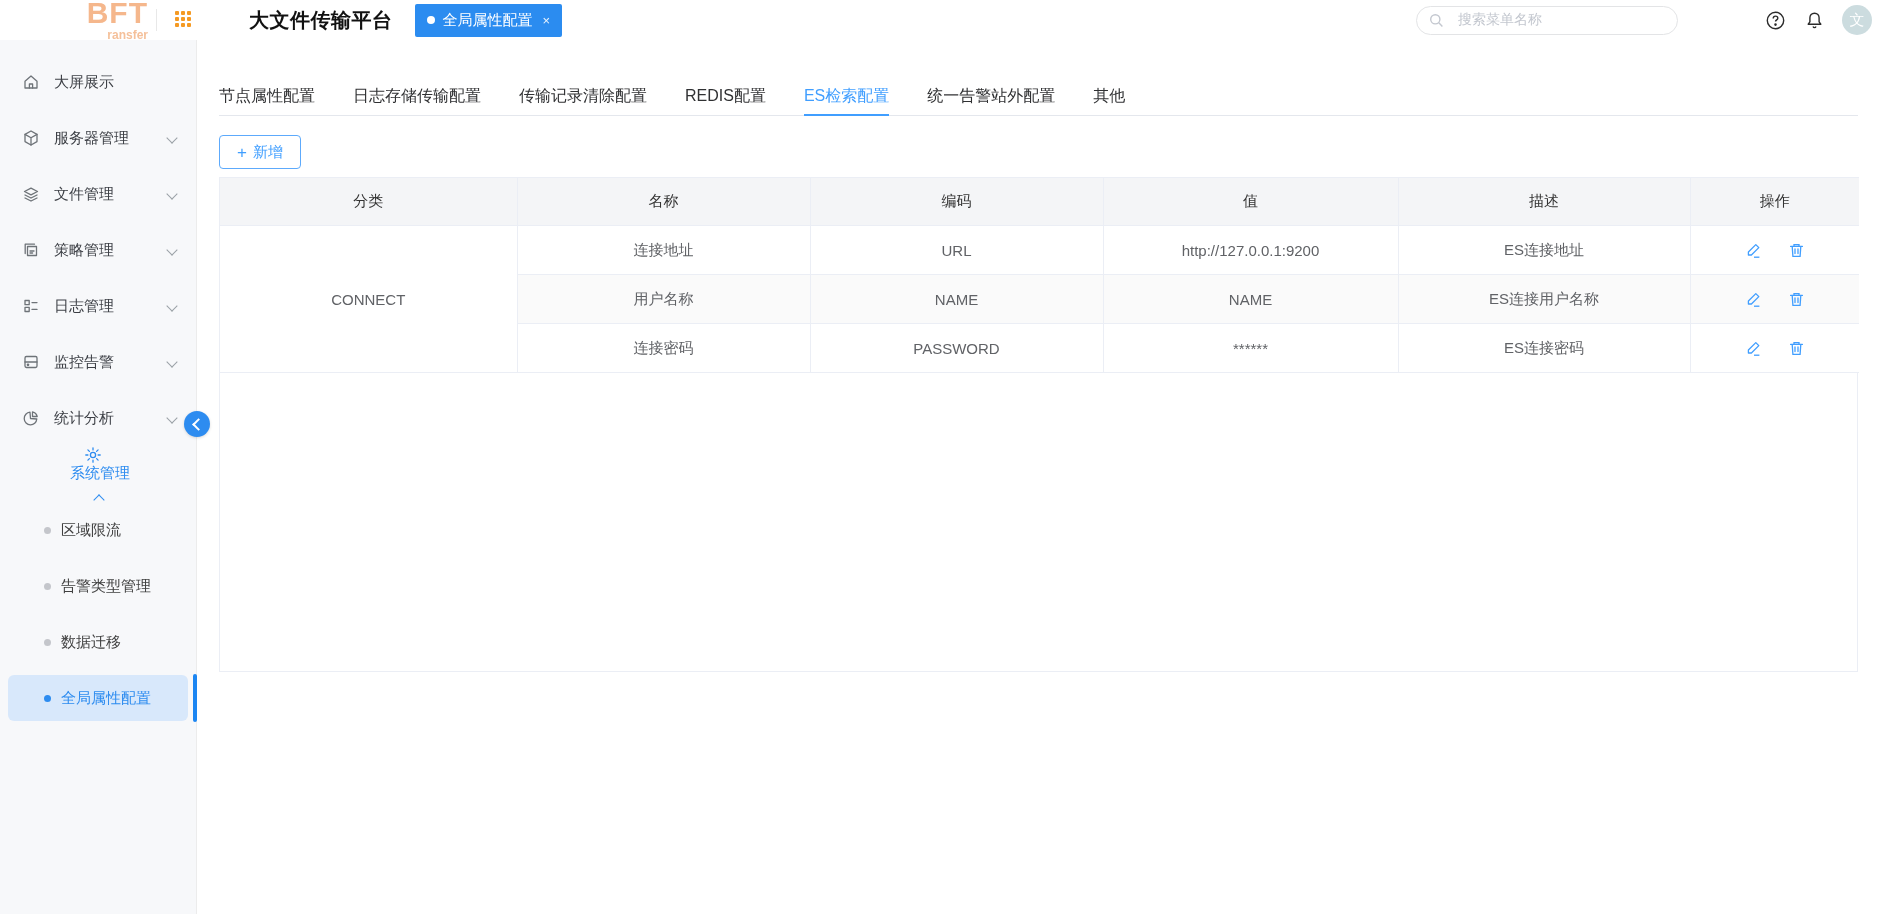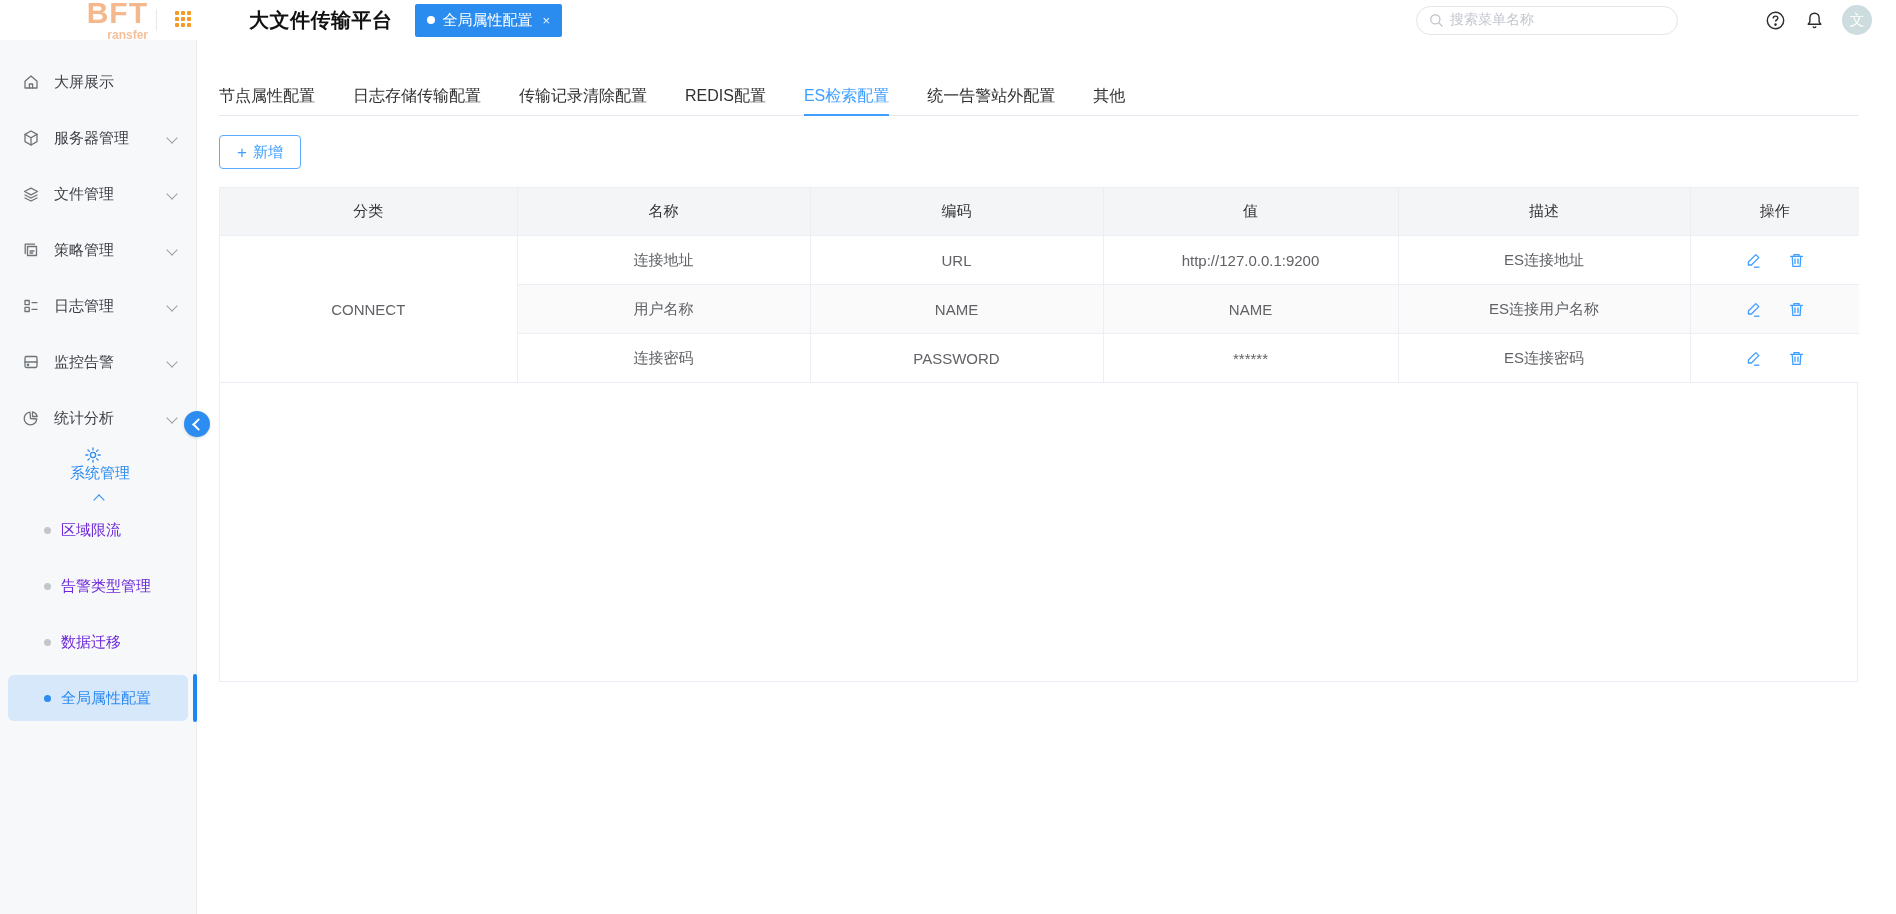--- a/index.html
+++ b/index.html
@@ -13,54 +13,54 @@
   .logo-main { font-size:30px; line-height:30px; font-weight:800; color:#f5b78c; letter-spacing:1px; }
   .logo-sub { font-size:12px; font-weight:700; color:#f5c09a; margin-left:-2px; margin-bottom:1px; }
   .v-divider { width:1px; height:22px; background:#e8e8e8; margin:0 18px 0 8px; }
   .grid-icon { width:18px; height:18px; display:grid; grid-template-columns:repeat(3,4px); grid-template-rows:repeat(3,4px); gap:2px; margin-right:10px; }
   .grid-icon i { background:#f59a23; border-radius:1px; }
   .app-title { font-size:20px; font-weight:700; color:#111; letter-spacing:0.5px;margin-left:46px; }
   .chip { margin-left:22px; height:33px; background:#2b8cf0; color:#fff; display:flex; align-items:center; gap:8px; padding:0 10px 0 12px; border-radius:2px; cursor:pointer; }
   .chip-dot { width:8px; height:8px; border-radius:50%; background:#fff; }
   .chip-label { font-size:15px; }
   .chip-close { font-size:13px; opacity:.9; padding:0 2px; }
-  .search { margin-left:auto; width:262px; height:29px; border:1px solid #e3e4e6; border-radius:15px; display:flex; align-items:center; padding:0 12px; color:#c3c7cf; gap:6px; }
+  .search { margin-left:auto; width:262px; height:29px; border:1px solid #e3e4e6; border-radius:15px; display:flex; align-items:center; padding:0 12px; color:#c3c7cf; gap:14px; }
   .search svg { flex:0 0 auto; }
   .search-ph { font-size:14px; color:#c3c7cf; }
   .top-icons { display:flex; align-items:center; margin-left:86px; margin-right:24px; gap:17px; }
   .icon-btn { width:22px; height:22px; display:flex; align-items:center; justify-content:center; color:#2b2b2b; cursor:pointer; }
   .avatar { width:30px; height:30px; border-radius:50%; background:#ccdcdf; color:#fff; font-size:15px; display:flex; align-items:center; justify-content:center; cursor:pointer; }
 
   
   .sidebar { position:absolute; left:0; top:40px; width:197px; height:874px; background:#f7f8fa; border-right:1px solid #ececec; padding-top:14px; }
   .side-item { height:56px; display:flex; align-items:center; padding:0 18px 0 22px; font-size:15px; color:#3c3f45; cursor:pointer; }
   .side-item .mi { width:18px; height:18px; margin-right:14px; color:#6e7378; flex:0 0 auto; }
   .side-item .lbl { flex:1; }
   .chev { width:10px; height:10px; position:relative; }
   .chev::before { content:""; position:absolute; left:0; top:1px; width:7px; height:7px; border-right:1.4px solid #9aa0a6; border-bottom:1.4px solid #9aa0a6; transform:rotate(45deg); }
   .chev.up::before { transform:rotate(-135deg); top:4px; border-color:#2d8cf0; }
   .side-item.active-parent { color:#2d8cf0;flex-direction:column; }
   .side-item.active-parent .mi { color:#2d8cf0; }
   .sub-wrap { height:56px; padding:5px 8px; }
-  .sub-item { height:46px; display:flex; align-items:center; padding-left:36px; font-size:15px; color:#6d28d9; border-radius:6px; cursor:pointer; }
+  .sub-item { height:46px; display:flex; align-items:center; padding-left:36px; font-size:15px; color:#404040; border-radius:6px; cursor:pointer; }
   .sub-item .dot { width:7px; height:7px; border-radius:50%; background:#c4c6cb; margin-right:10px; }
   .sub-item.selected { background:#d8e8fb; color:#2d8cf0; }
   .sub-item.selected .dot { background:#2d8cf0; }
   .side-indicator { position:absolute; right:-1px; top:634px; width:4px; height:48px; border-radius:2px; background:#1c86f2; }
   .collapse-btn { position:absolute; left:184px; top:411px; width:26px; height:26px; border-radius:50%; background:#2d8cf0; display:flex; align-items:center; justify-content:center; cursor:pointer; z-index:6; box-shadow:0 1px 3px rgba(0,0,0,.15); }
   .collapse-btn::before { content:""; width:7px; height:7px; border-left:2px solid #fff; border-bottom:2px solid #fff; transform:rotate(45deg); margin-left:3px; }
 
   
   .main { position:absolute; left:197px; top:40px; width:1699px; height:874px; background:#fff; padding:0 38px 0 22px; }
   .tabs { margin-top:36px; height:40px; border-bottom:1px solid #e4e7ed; display:flex; }
   .tab { line-height:39px; font-size:16px; color:#303133; margin-right:38px; cursor:pointer; white-space:nowrap; }
   .tab.active { color:#409eff; border-bottom:2px solid #409eff; margin-bottom:-1px; }
   .add-btn { margin-top:19px; height:34px; padding:0 17px; background:#fff; border:1px solid #5daafc; border-radius:4px; color:#409eff; font-size:15px; display:inline-flex; align-items:center; gap:6px; cursor:pointer; font-family:inherit; }
   .add-plus { font-size:17px; line-height:1; }
-  .table-card { margin-top:18px; width:1639px; height:495px; border:1px solid #ebeef5; border-top:none; background:#fff; }
+  .table-card { margin-top:8px; width:1639px; height:495px; border:1px solid #ebeef5; border-top:none; background:#fff; }
   table { width:100%; border-collapse:collapse; table-layout:fixed; }
   th { height:48px; background:#f4f5f7; font-size:15px; font-weight:500; color:#333; text-align:center; border:1px solid #ebeef5; border-left:none; }
   th:last-child { border-right:none; }
   td { height:49px; font-size:15px; color:#606266; text-align:center; border:1px solid #ebeef5; border-left:none; background:#fff; }
   td:last-child { border-right:none; }
   tr.stripe td { background:#fafafa; }
   td.cat-cell { background:#fff; }
   .op-cell { display:flex; align-items:center; justify-content:center; gap:26px; }
   .op-ic { color:#409eff; cursor:pointer; display:inline-flex; width:17px; height:17px; }
   svg { display:block; }

